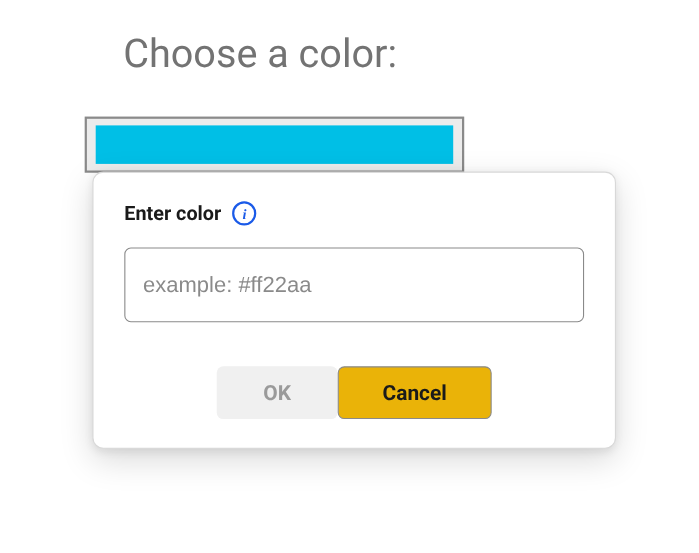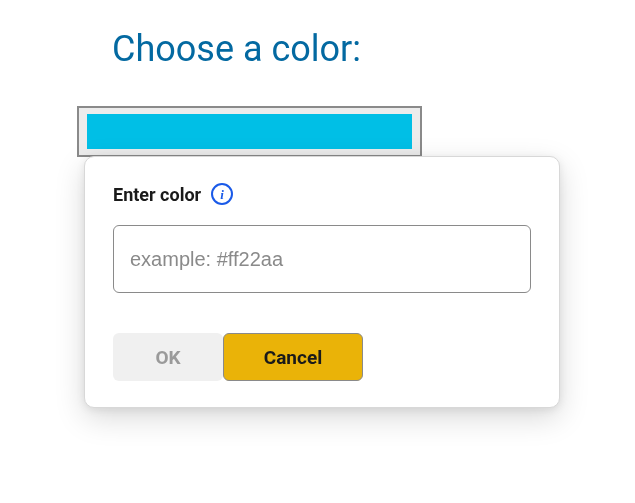--- a/index.html
+++ b/index.html
@@ -11,21 +11,21 @@
       font-family: -apple-system, BlinkMacSystemFont, "Segoe UI", Roboto, sans-serif;
       background: #fff;
       width: 635px;
       height: 503px;
       position: relative;
       overflow: hidden;
     }
     .page-title {
       font-size: 36px;
       font-weight: 400;
-      color: #0369a1;
+      color: #737373;
       position: absolute;
       left: 112px;
       top: 28px;
     }
     .color-swatch-outer {
       position: absolute;
       left: 77px;
       top: 106px;
       width: 345px;
       height: 51px;
@@ -83,21 +83,21 @@
       padding: 0 16px;
       font-size: 20px;
       color: #7f1d1d;
       outline: none;
     }
     .color-input::placeholder {
       color: #8a8a8a;
     }
     .dialog-buttons {
       display: flex;
-      justify-content: flex-start;
+      justify-content: center;
       margin-top: 40px;
     }
     .btn {
       height: 48px;
       border-radius: 6px;
       font-size: 19px;
       font-weight: 700;
       padding: 0 28px;
       cursor: pointer;
       font-family: inherit;

